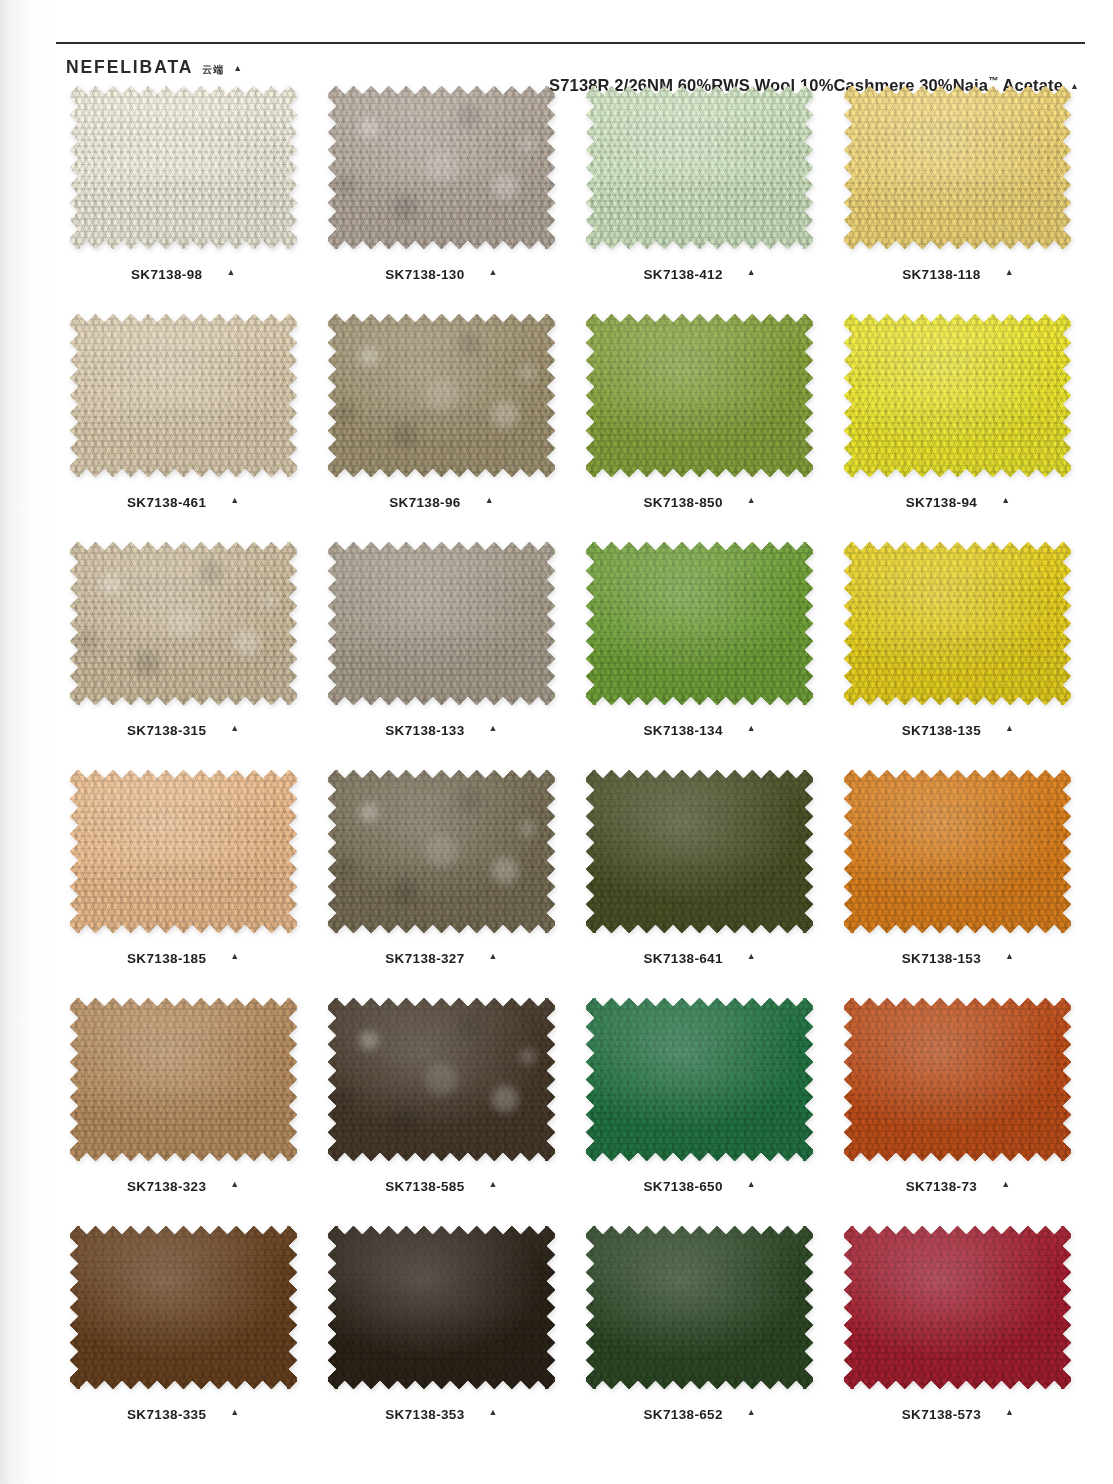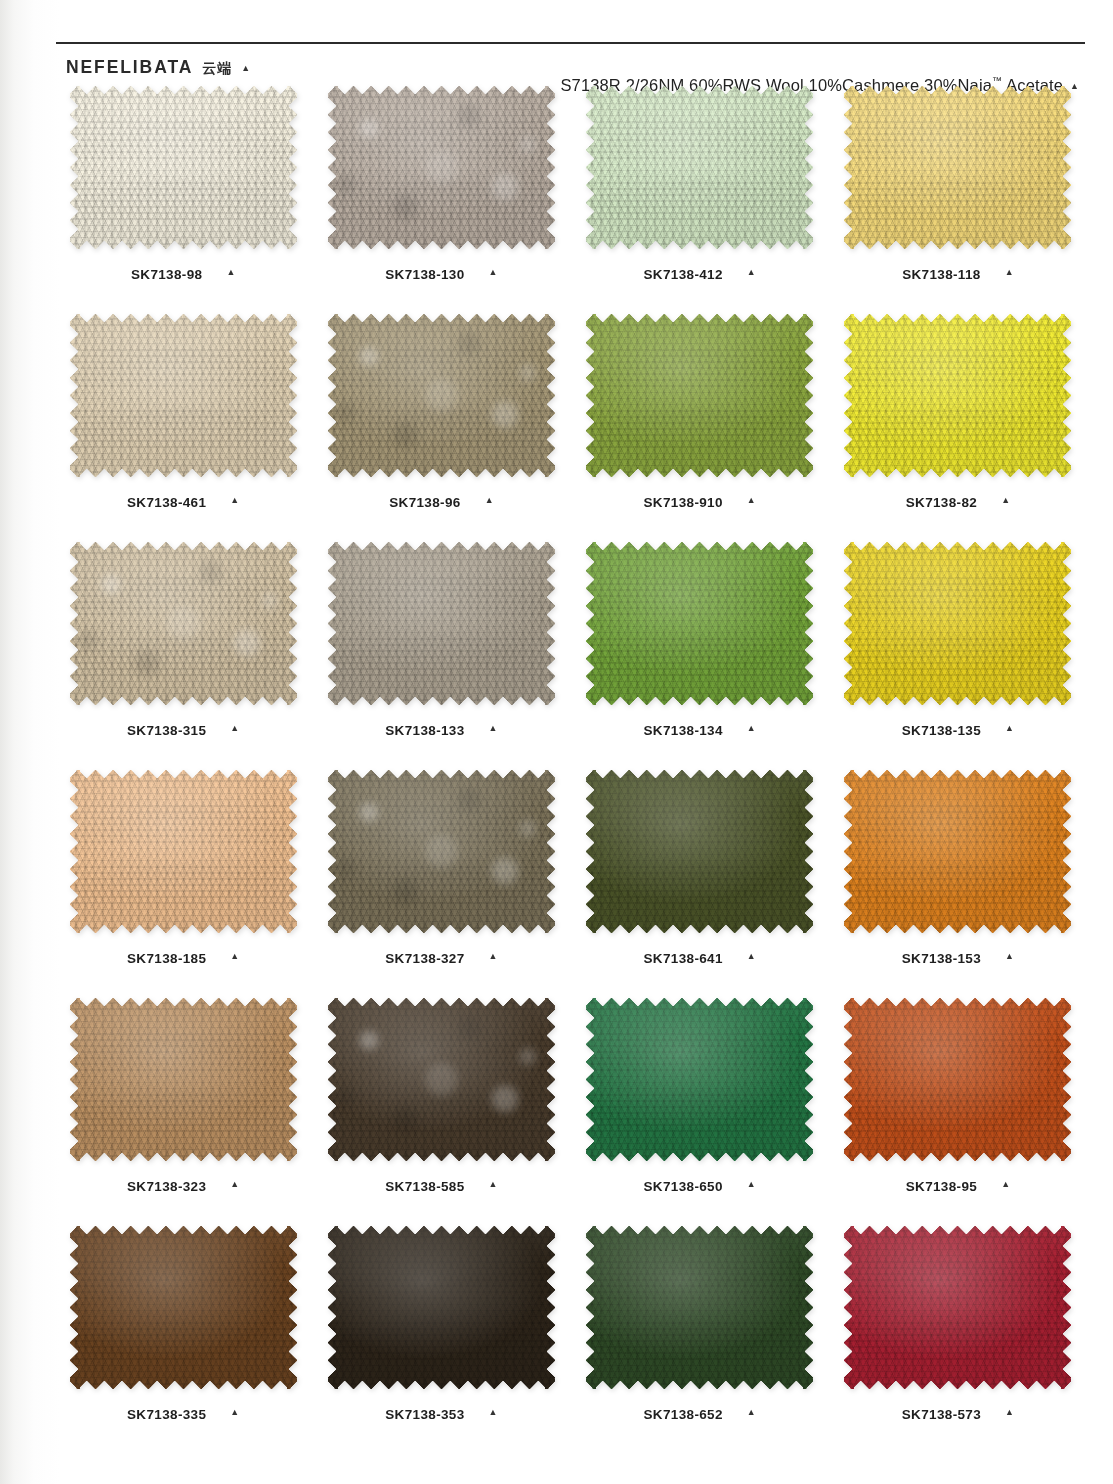--- a/index.html
+++ b/index.html
@@ -52,35 +52,35 @@
     gap: 9px;
     white-space: nowrap;
   }
   .brand-name {
     font-size: 17.5px;
     font-weight: bold;
     letter-spacing: 1.9px;
     color: #2a2a2a;
   }
   .brand-cn {
-    font-size: 14px;
+    font-size: 10px;
     font-weight: 600;
     letter-spacing: 1px;
     color: #2f2f2f;
   }
 
   .spec {
     display: flex;
     align-items: baseline;
     gap: 7px;
     white-space: nowrap;
   }
   .spec-text {
     font-size: 16.5px;
-    font-weight: normal;
+    font-weight: bold;
     letter-spacing: 0.15px;
     color: #222222;
     margin-top: 36px;
   }
   .tm { font-size: 10px; vertical-align: super; }
 
   .tri {
     font-size: 9px;
     color: #333333;
     line-height: 1;
@@ -320,32 +320,32 @@
           <span class="tri">▲</span>
         </div>
       </div>
       <div class="cell">
         <div class="swatch-wrap">
           <div class="swatch" style="background: rgb(140, 168, 63);">
             <div class="mottle"></div>
           </div>
         </div>
         <div class="caption">
-          <span class="code">SK7138-910</span>
+          <span class="code">SK7138-850</span>
           <span class="tri">▲</span>
         </div>
       </div>
       <div class="cell">
         <div class="swatch-wrap">
           <div class="swatch" style="background: rgb(242, 236, 48);">
             <div class="mottle"></div>
           </div>
         </div>
         <div class="caption">
-          <span class="code">SK7138-82</span>
+          <span class="code">SK7138-94</span>
           <span class="tri">▲</span>
         </div>
       </div>
       <div class="cell">
         <div class="swatch-wrap">
           <div class="swatch heather" style="background: rgb(214, 197, 166);">
             <div class="mottle"></div>
           </div>
         </div>
         <div class="caption">
@@ -463,21 +463,21 @@
           <span class="tri">▲</span>
         </div>
       </div>
       <div class="cell">
         <div class="swatch-wrap">
           <div class="swatch" style="background: rgb(196, 80, 26);">
             <div class="mottle"></div>
           </div>
         </div>
         <div class="caption">
-          <span class="code">SK7138-95</span>
+          <span class="code">SK7138-73</span>
           <span class="tri">▲</span>
         </div>
       </div>
       <div class="cell">
         <div class="swatch-wrap">
           <div class="swatch" style="background: rgb(107, 67, 32);">
             <div class="mottle"></div>
           </div>
         </div>
         <div class="caption">

